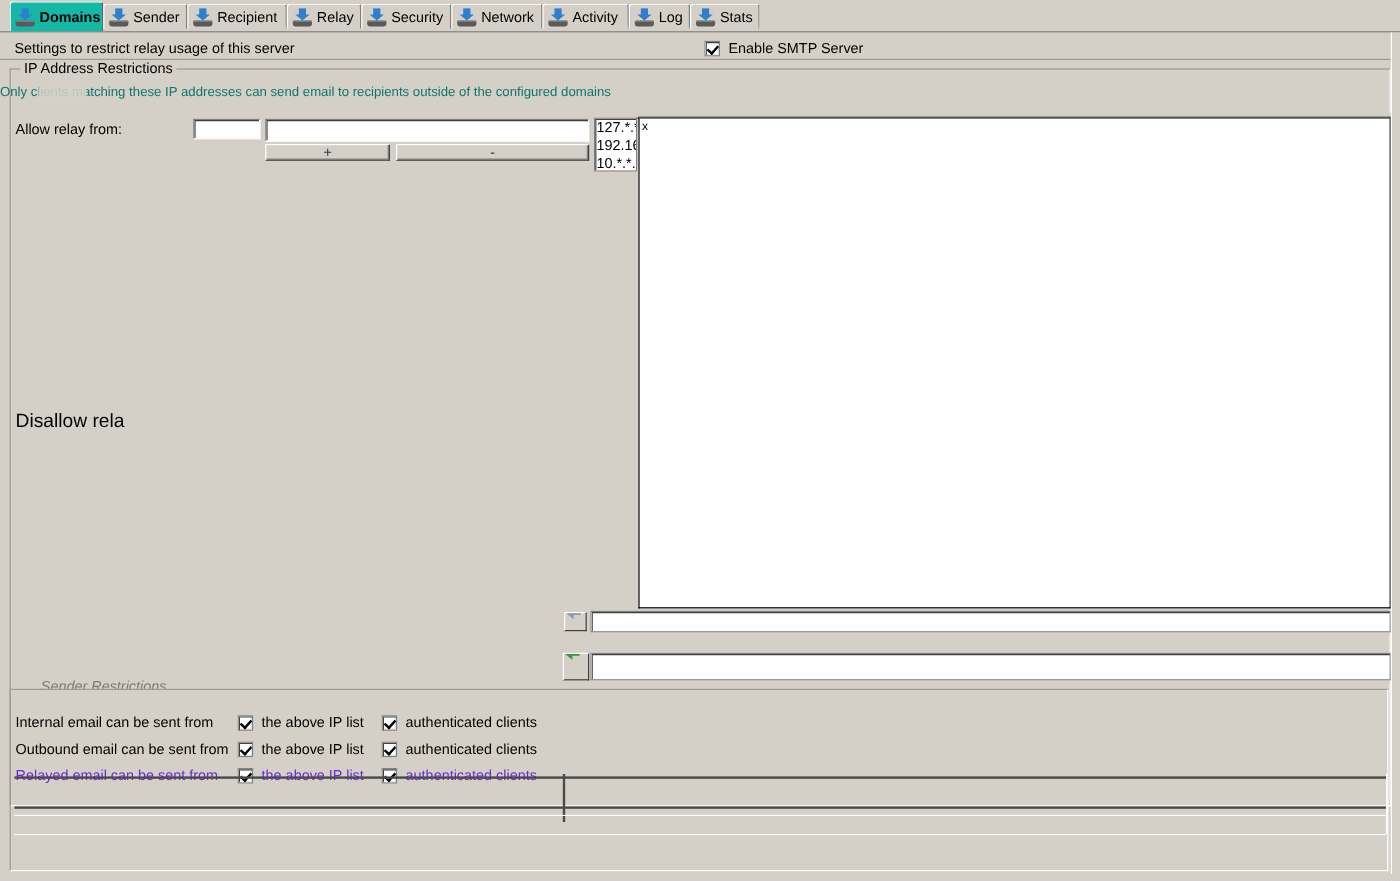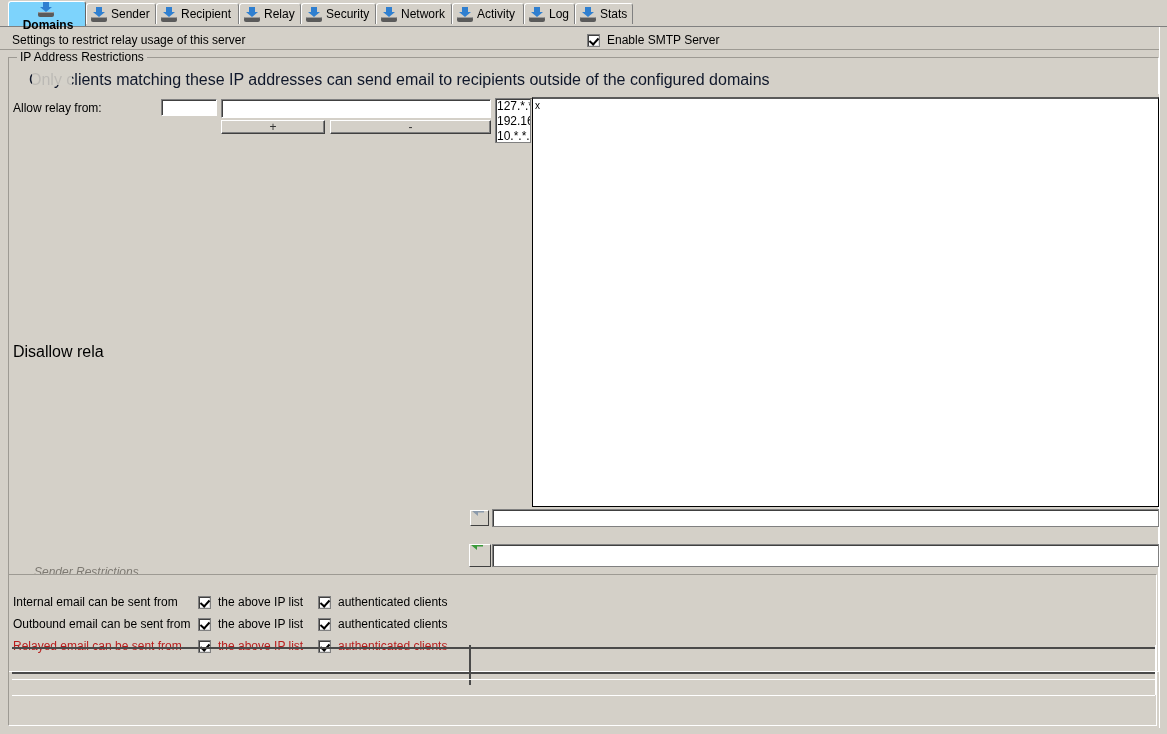--- a/index.html
+++ b/index.html
@@ -52,25 +52,24 @@
     align-items: center;
     padding: 0 6px 0 4px;
     box-sizing: border-box;
     white-space: nowrap;
     font-size: 12px;
     border-radius: 3px 3px 0 0;
   }
   .tab.selected {
     top: 1px;
     height: 25px;
-    background: #7dd3fc;
+    background: #14b8a6;
     font-weight: bold;
     z-index: 5;
     border-right: 1px solid #666;
-    flex-direction: column;
   }
   .tab-label { margin-left: 4px; }
 
   
   .ico-tray {
     position: relative;
     width: 16px; height: 15px;
     flex: 0 0 16px;
   }
   .ico-tray .arw {
@@ -152,23 +151,23 @@
     font-size: 12px;
   }
 
   #grp-ip {
     left: 8px; top: 57px;
     width: 1151px; height: 615px;
   }
 
   .grp-desc {
     position: absolute;
-    left: 29px; top: 71px;
-    font-size: 16px;
-    color: #0f172a;
+    left: 0; top: 71px;
+    font-size: 11px;
+    color: #0f766e;
   }
   
   .clip-artifact {
     position: absolute;
     left: 32px; top: 70px;
     width: 40px; height: 15px;
     background: #d4d0c8;
     opacity: .88;
   }
 
@@ -358,21 +357,21 @@
     display: flex;
     align-items: center;
     font-size: 12px;
     white-space: nowrap;
   }
   #sr4 { top: 661px; }
   #sr5 { top: 684px; }
   .sr-simple .t { margin-left: 7px; }
 
   
-  .faded { color: #b91c1c; }
+  .faded { color: #6d28d9; }
 
   
   .ovl-line {
     position: absolute;
     background: #4a4a4a;
     height: 2px;
   }
   .ovl-vline {
     position: absolute;
     background: #4a4a4a;

